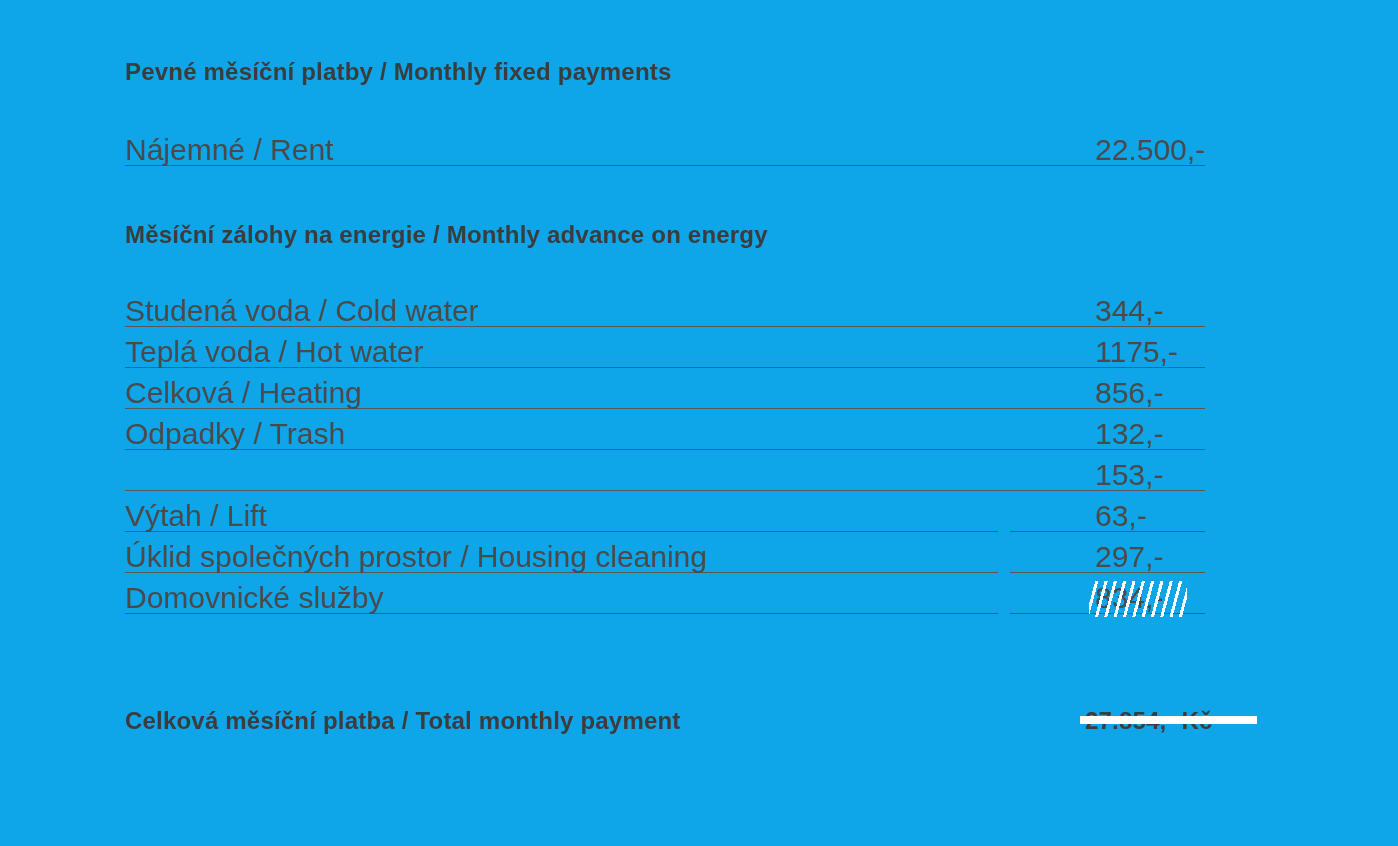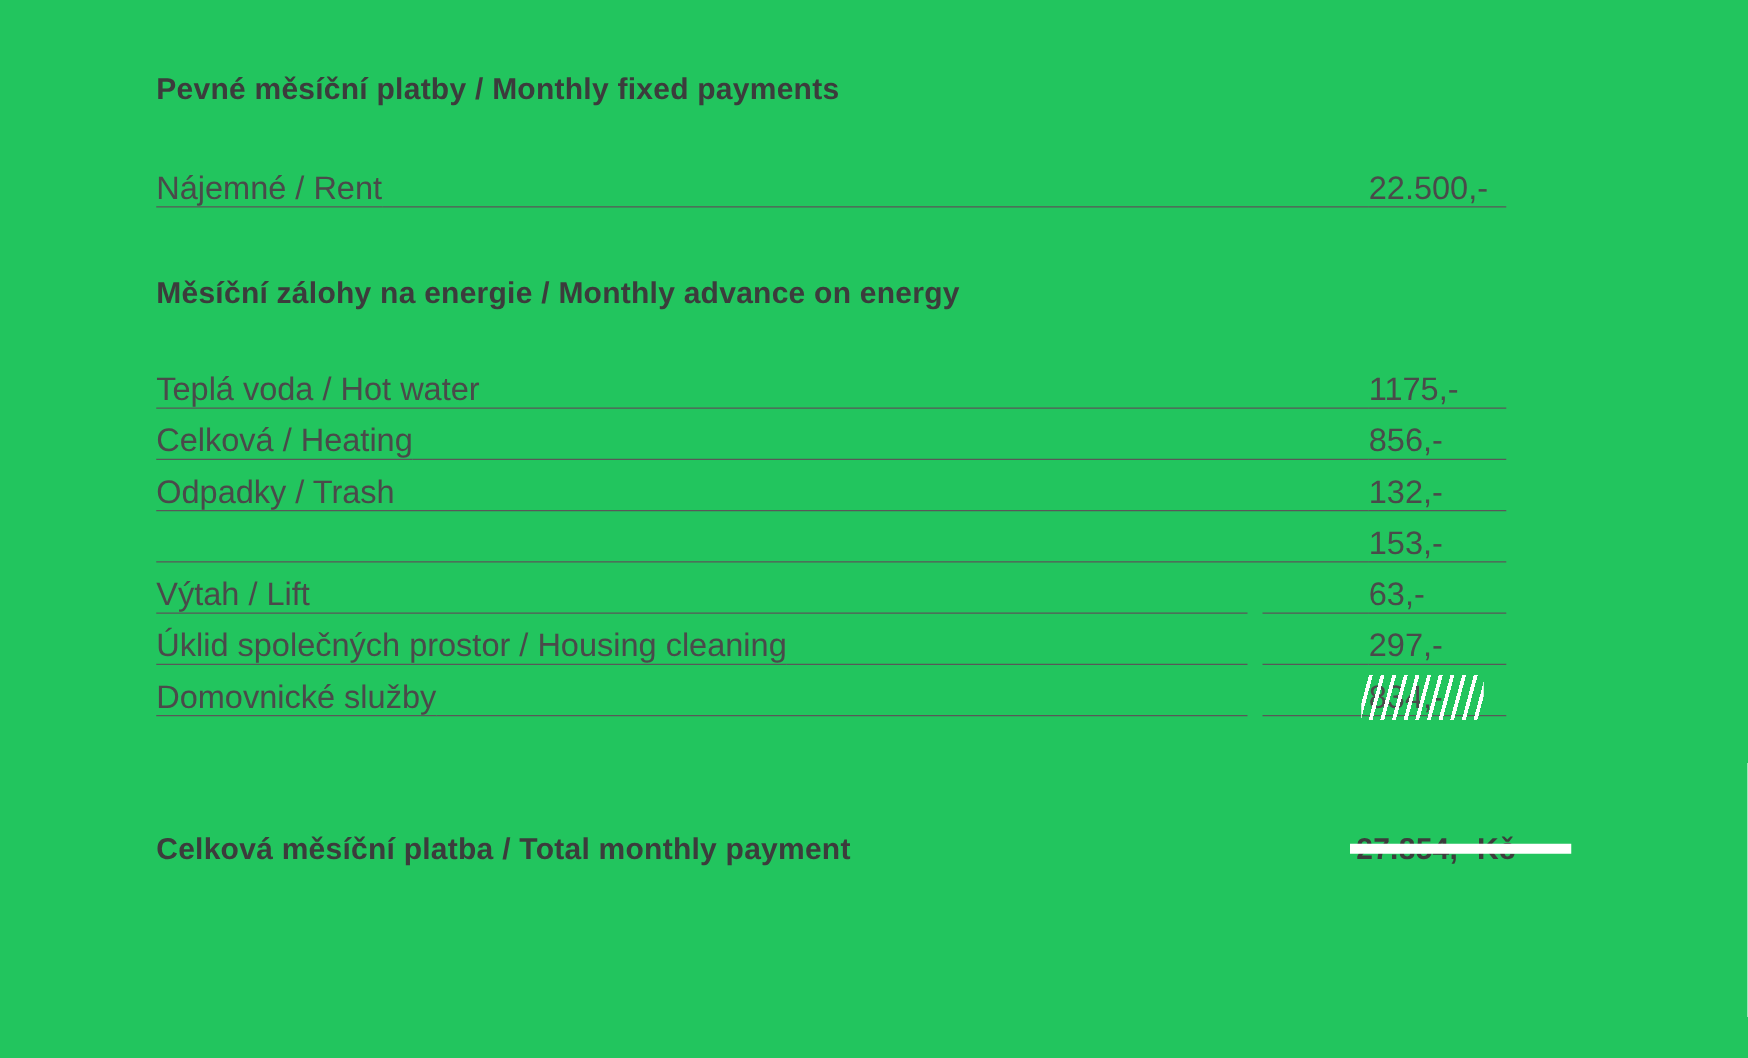--- a/index.html
+++ b/index.html
@@ -5,21 +5,21 @@
   html, body {
     margin: 0;
     padding: 0;
     background: #ffffff;
     font-family: "Liberation Sans", sans-serif;
   }
   .page {
     position: relative;
     width: 1398px;
     height: 846px;
-    background: #22c55e;
+    background: #0ea5e9;
     overflow: hidden;
   }
   .doc {
     position: absolute;
     left: 125px;
     top: 58px;
     width: 1150px;
     color: #454545;
   }
   .heading {
@@ -27,21 +27,21 @@
     line-height: 28px;
     font-weight: bold;
     color: #3c3c3c;
     letter-spacing: 0.2px;
   }
   .row {
     display: flex;
     align-items: flex-end;
     height: 41px;
     width: 1080px;
-    font-size: 26px;
+    font-size: 30px;
     color: #4a4a4a;
   }
   .row .label {
     white-space: nowrap;
     border-bottom: 1.5px solid #585858;
     line-height: 30px;
   }
   .row .leader {
     flex: 1 1 auto;
     border-bottom: 1.5px solid #585858;
@@ -123,20 +123,25 @@
       <span class="leader"></span>
       <span class="value">22.500,-</span>
     </div>
 
     <div class="spacer-after-rent"></div>
 
     <div class="heading">Měsíční zálohy na energie / Monthly advance on energy</div>
 
     <div class="spacer-after-h2"></div>
 
+    <div class="row">
+      <span class="label">Studená voda / Cold water</span>
+      <span class="leader"></span>
+      <span class="value">344,-</span>
+    </div>
 
     <div class="row">
       <span class="label">Teplá voda / Hot water</span>
       <span class="leader"></span>
       <span class="value">1175,-</span>
     </div>
 
     <div class="row">
       <span class="label">Celková / Heating</span>
       <span class="leader"></span>

